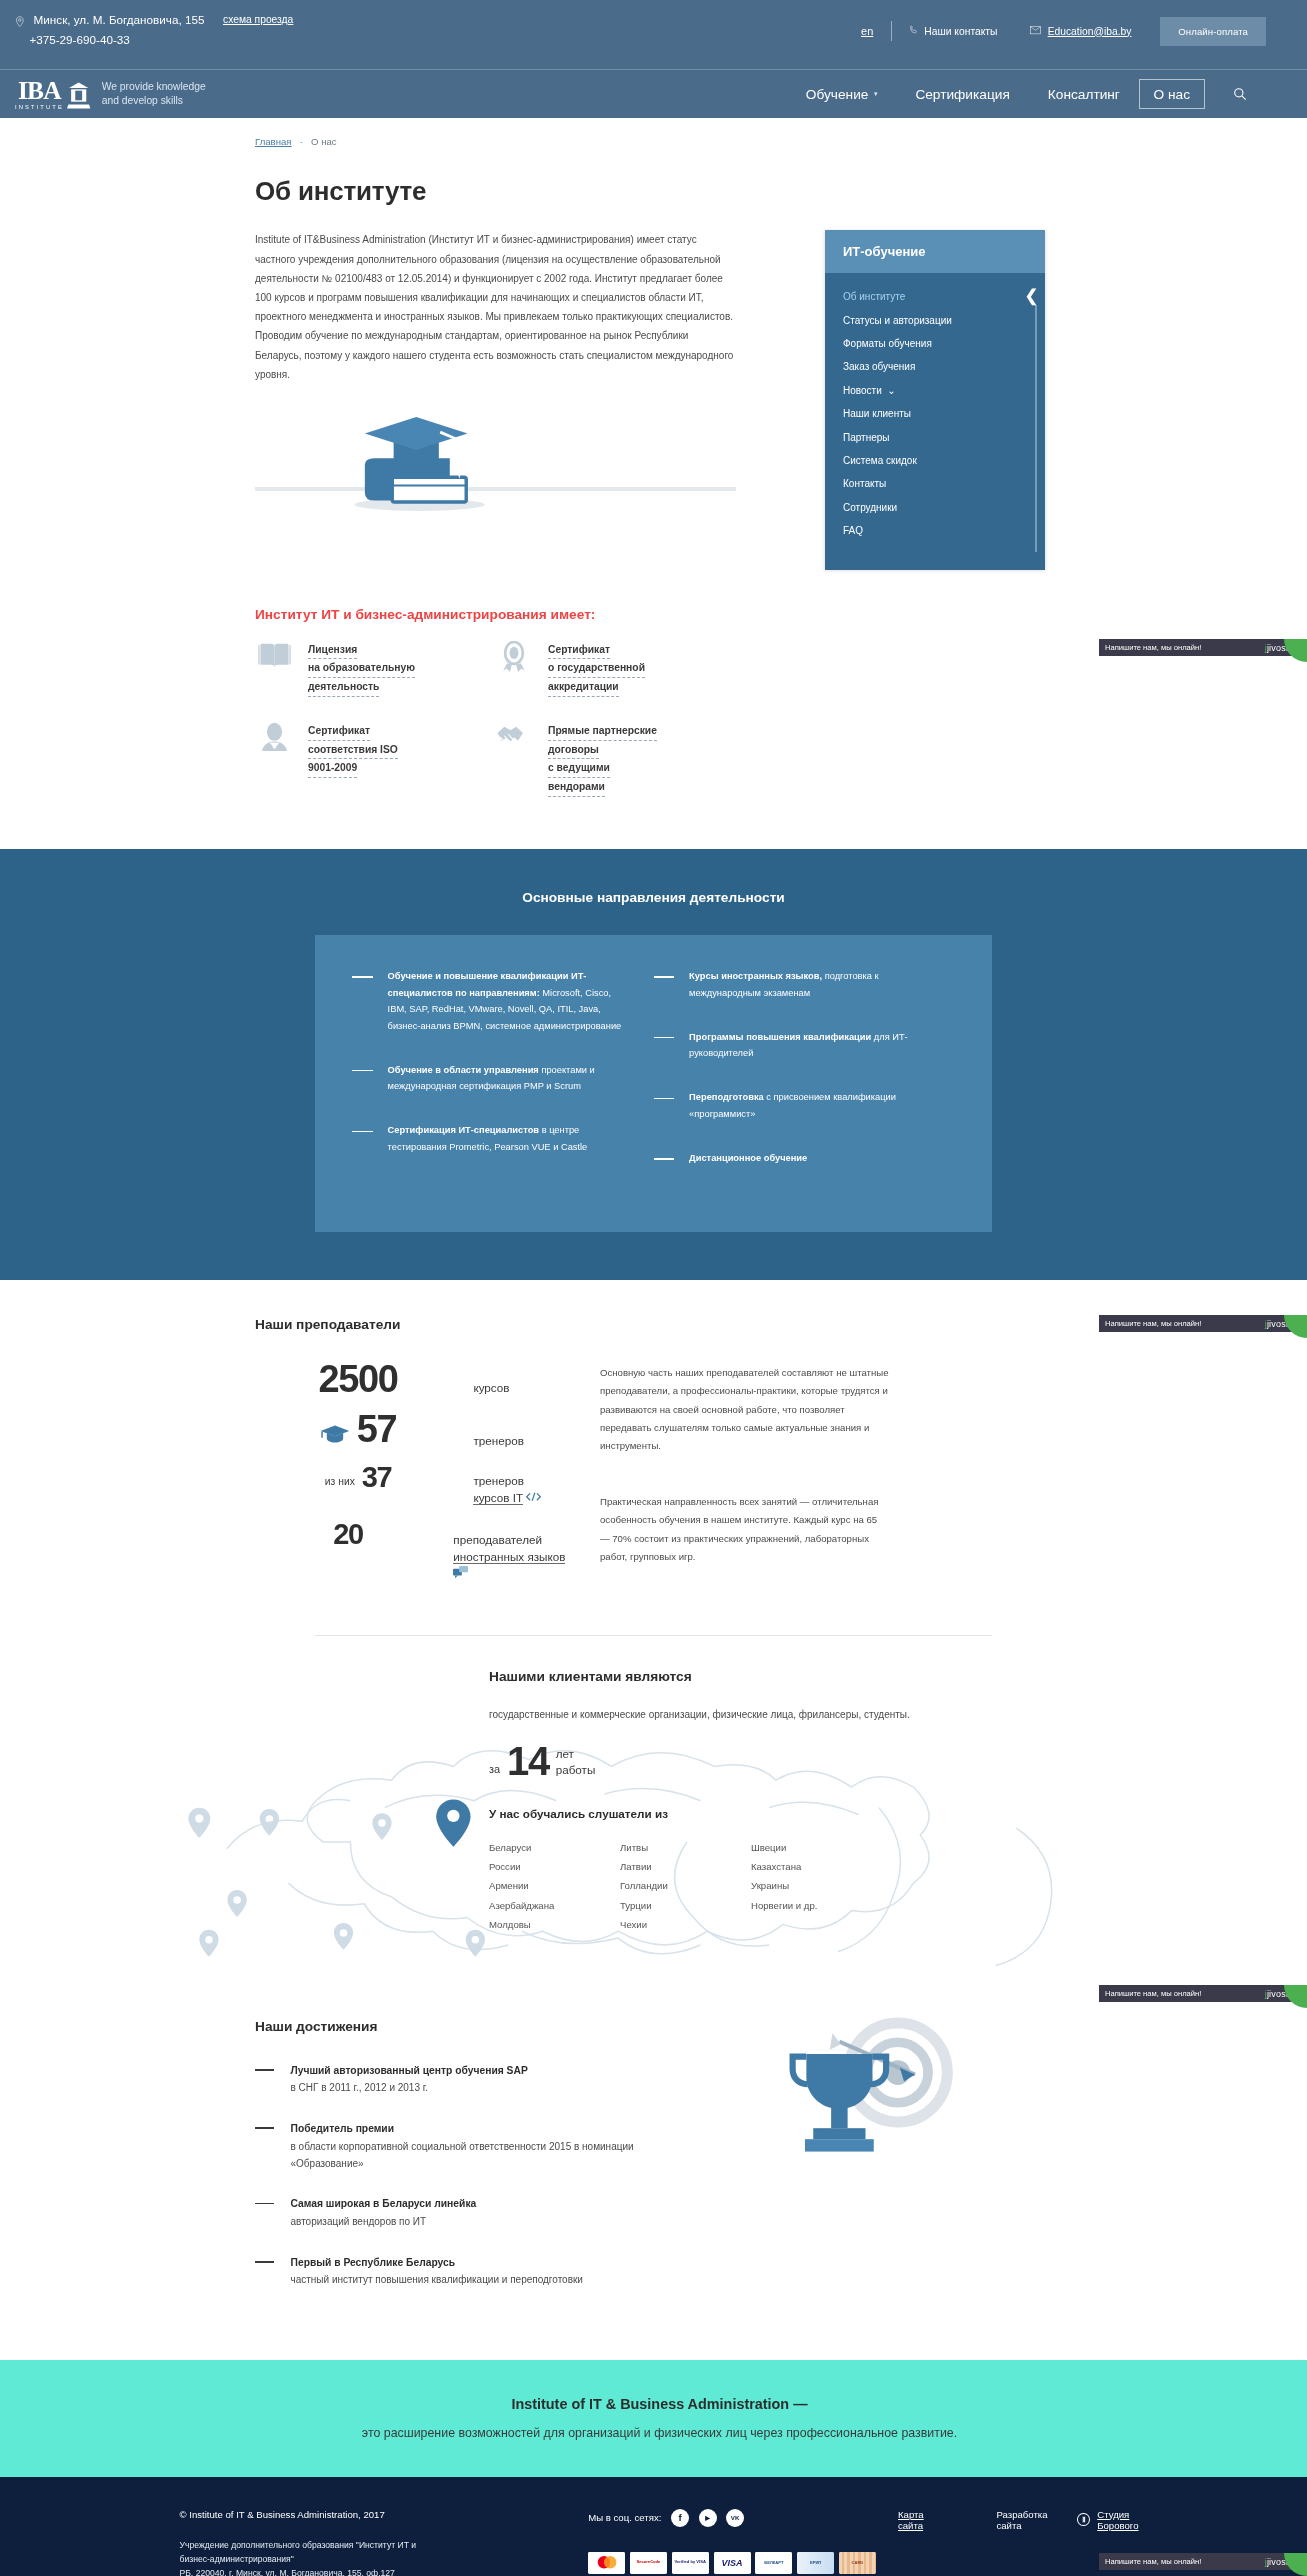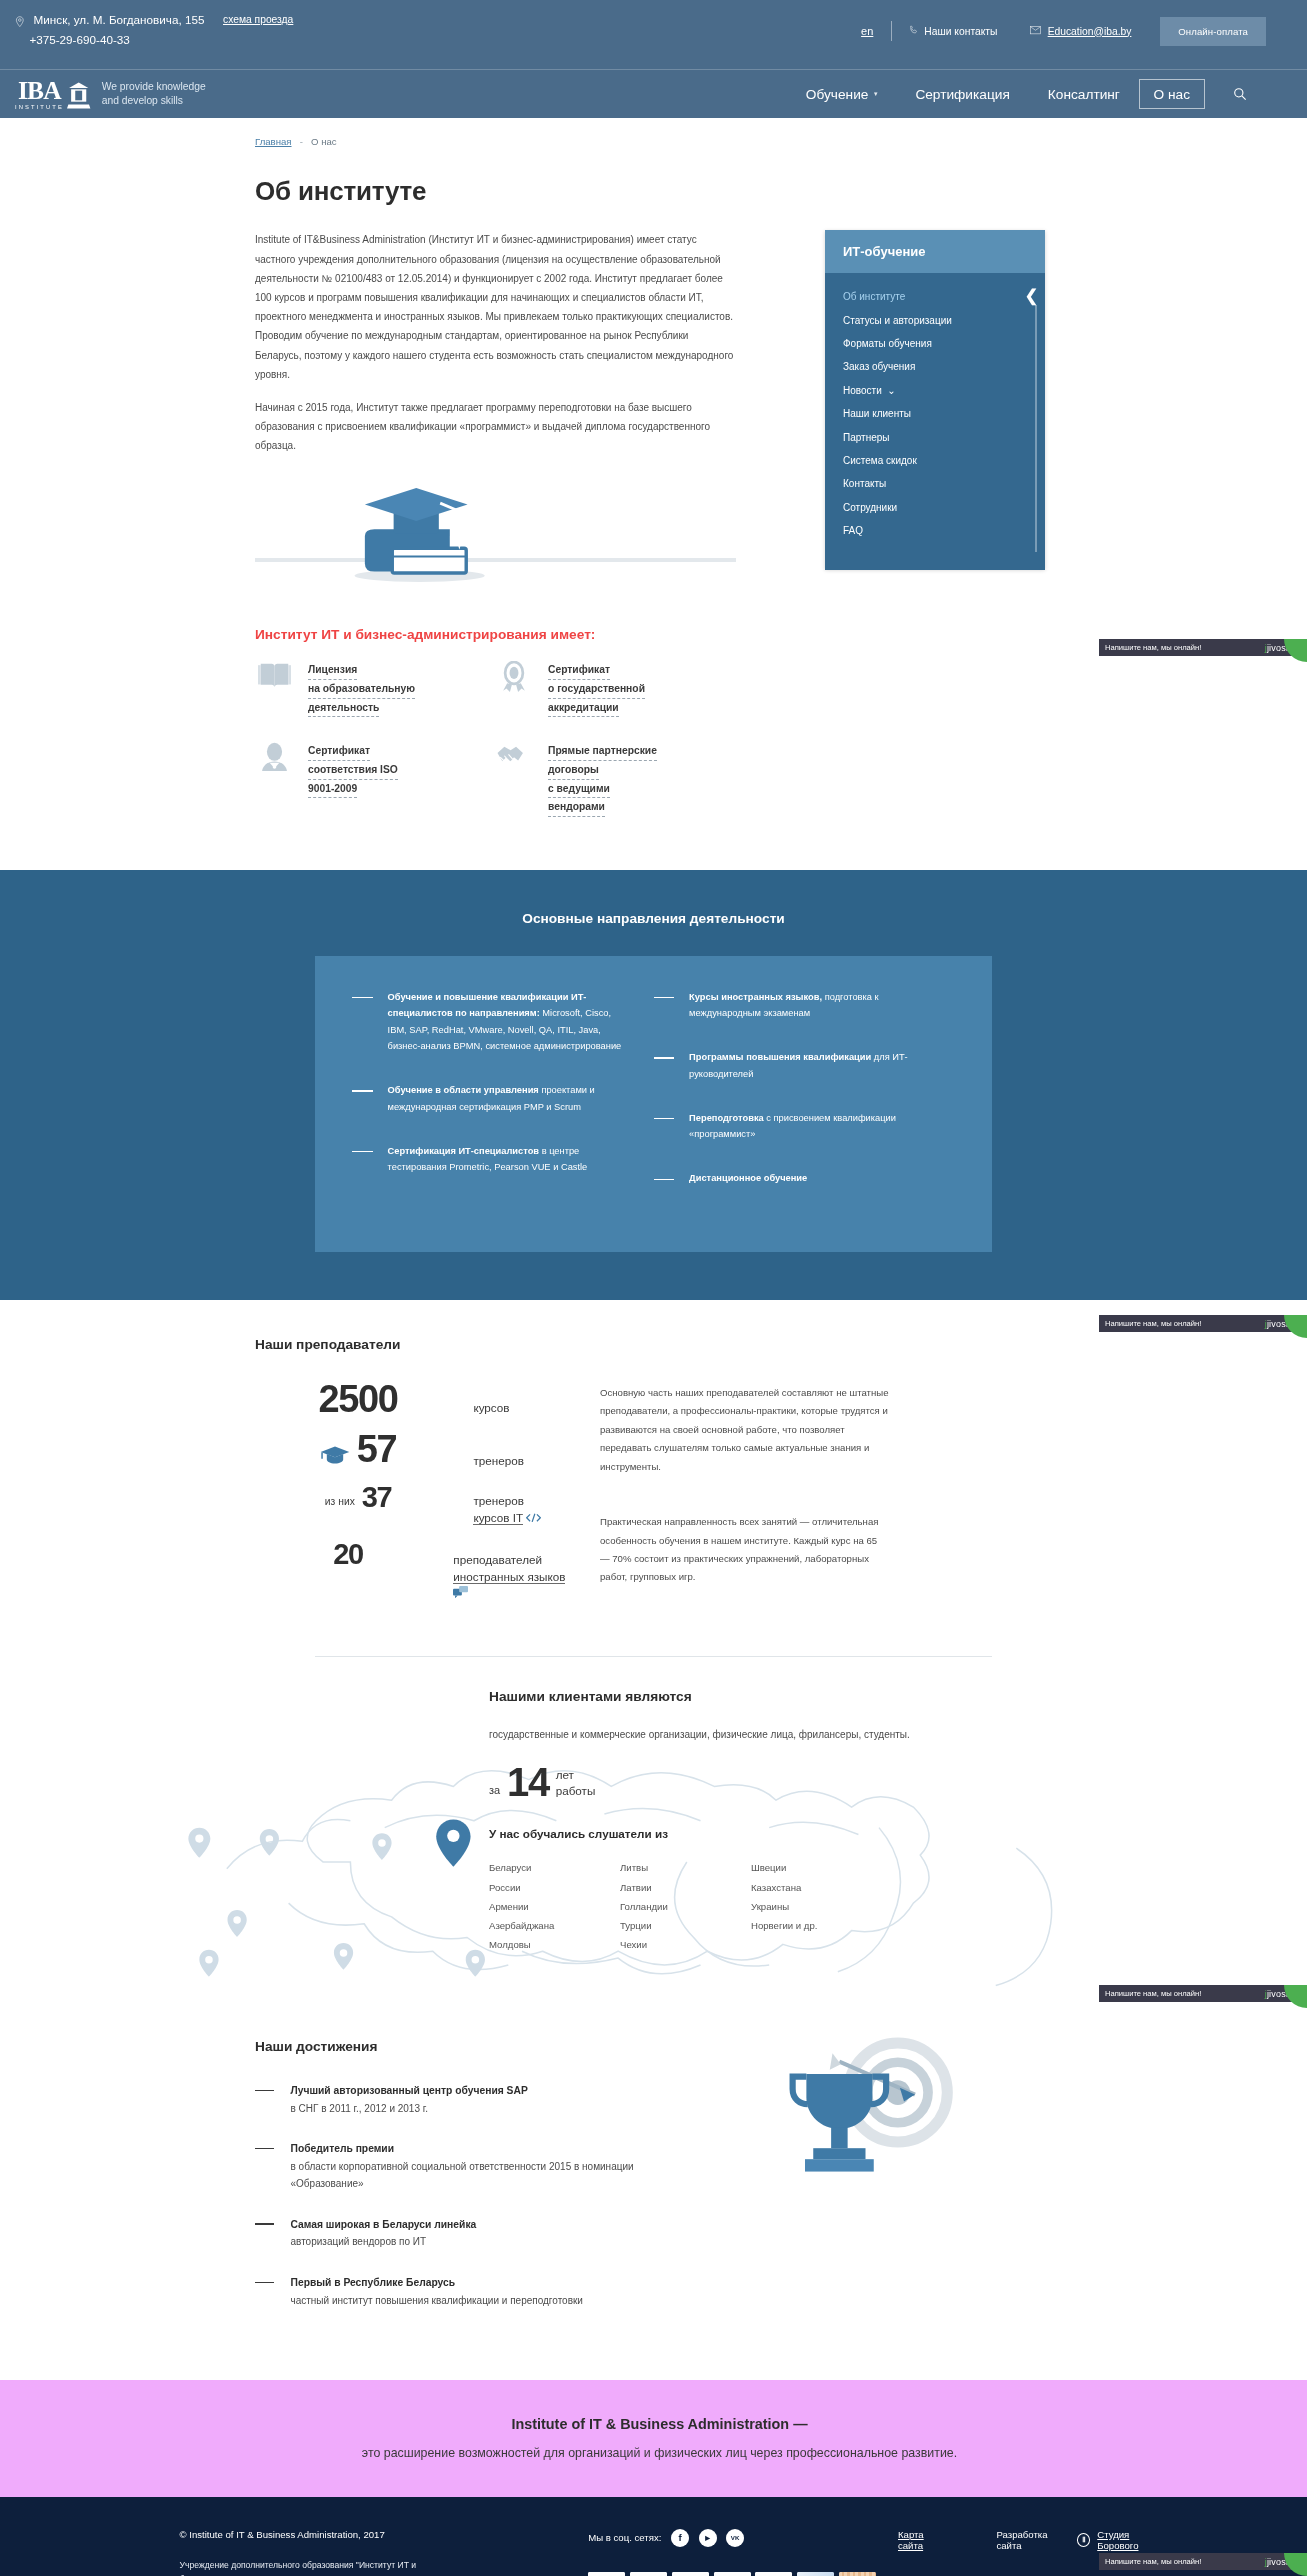--- a/index.html
+++ b/index.html
@@ -149,21 +149,21 @@
   .ach{ position:relative; padding:26px 0 48px 0;}
   .ach h2{ font-size:13.7px; font-weight:bold; color:#2d2d2d; margin:0 0 27.5px 0;}
   .ach-list{ width:426px;}
   .aitem{ display:flex; gap:16.5px; margin-bottom:23.4px;}
   .aitem .adash{ width:19px; min-width:19px; height:1.4px; background:#3a3a3a; margin-top:7.6px;}
   .aitem .at{ font-size:10px; line-height:1.72; color:#4b4b4b;}
   .aitem .at b{ font-size:10.3px; color:#2d2d2d;}
   .trophy{ position:absolute; right:82px; top:20.6px;}
 
   
-  .banner{ background:#f0abfc; padding:36px 0 37px 12px; text-align:center;}
+  .banner{ background:#5eead4; padding:36px 0 37px 12px; text-align:center;}
   .banner .b1{ font-size:14.4px; font-weight:bold; color:#2d2d2d; margin-bottom:13.7px;}
   .banner .b2{ font-size:12.4px; color:#3a3a3a;}
 
   
   .footer{ background:#0d1f3c; color:#ffffff; padding:32px 0 48px 0;}
   .f-copy{ font-size:9.6px; margin-bottom:18px;}
   .f-addr{ font-size:8.6px; line-height:1.68; color:#e6ebf2;}
   .f-social{ display:flex; align-items:center; gap:9.6px; font-size:9.6px;}
   .soc{ width:18px; height:18px; border-radius:50%; background:#fff; color:#0d1f3c; display:flex; align-items:center; justify-content:center; font-size:9.6px; font-weight:bold;}
   .f-pay{ display:flex; gap:4.8px; margin-top:25px; flex-wrap:wrap;}
@@ -286,21 +286,20 @@
       <a href="#">Главная</a>
       <span class="sep">-</span>
       <span>О нас</span>
     </div>
 
     <h1 class="page-title">Об институте</h1>
 
     <div class="two-col">
       <div class="col-main">
         <p>Institute of IT&amp;Business Administration (Институт ИТ и бизнес-администрирования) имеет статус частного учреждения дополнительного образования (лицензия на осуществление образовательной деятельности № 02100/483 от 12.05.2014) и функционирует с 2002 года. Институт предлагает более 100 курсов и программ повышения квалификации для начинающих и специалистов области ИТ, проектного менеджмента и иностранных языков. Мы привлекаем только практикующих специалистов. Проводим обучение по международным стандартам, ориентированное на рынок Республики Беларусь, поэтому у каждого нашего студента есть возможность стать специалистом международного уровня.</p>
-        <p>Начиная с 2015 года, Институт также предлагает программу переподготовки на базе высшего образования с присвоением квалификации «программист» и выдачей диплома государственного образца.</p>
 
         <div class="illus">
           <div class="illus-line"></div>
           <svg width="179" height="113" viewBox="0 0 260 165" style="position:absolute;left:82px;top:0;">
             <ellipse cx="120" cy="150" rx="95" ry="9" fill="#e3e8ec"></ellipse>
             <path d="M40 92 q0 -10 14 -10 h110 v62 h-110 q-14 0 -14 -12z" fill="#3f7aa6"></path>
             <rect x="80" y="110" width="108" height="36" rx="3" fill="#ffffff" stroke="#3f7aa6" stroke-width="5"></rect>
             <path d="M80 122 h108" stroke="#3f7aa6" stroke-width="3"></path>
             <rect x="82" y="48" width="66" height="40" rx="4" fill="#3f7aa6"></rect>
             <polygon points="115,22 190,46 115,70 40,46" fill="#4a86b4"></polygon>

